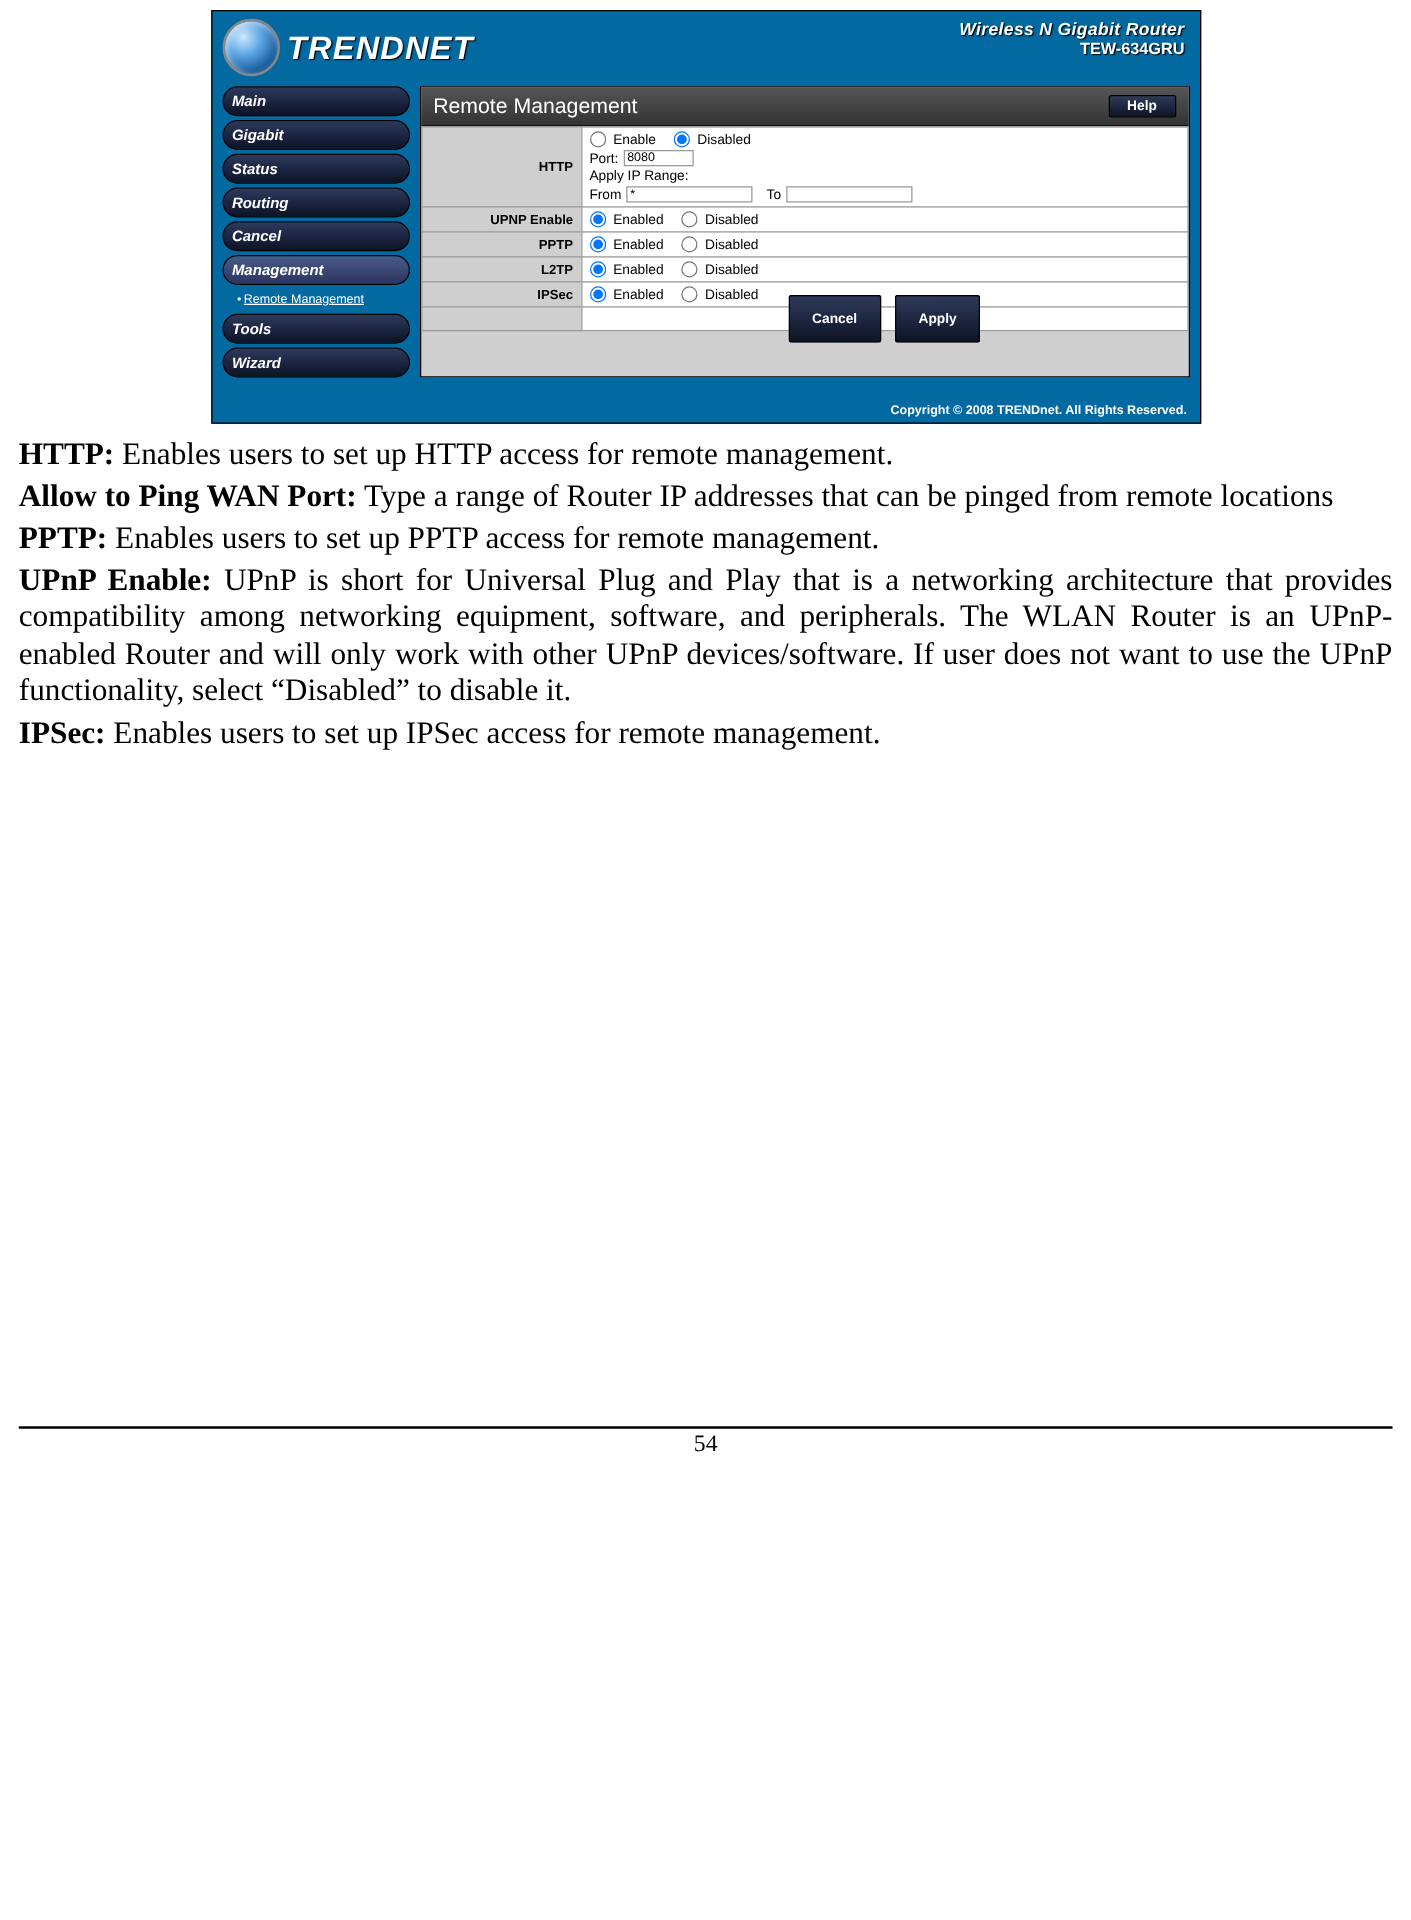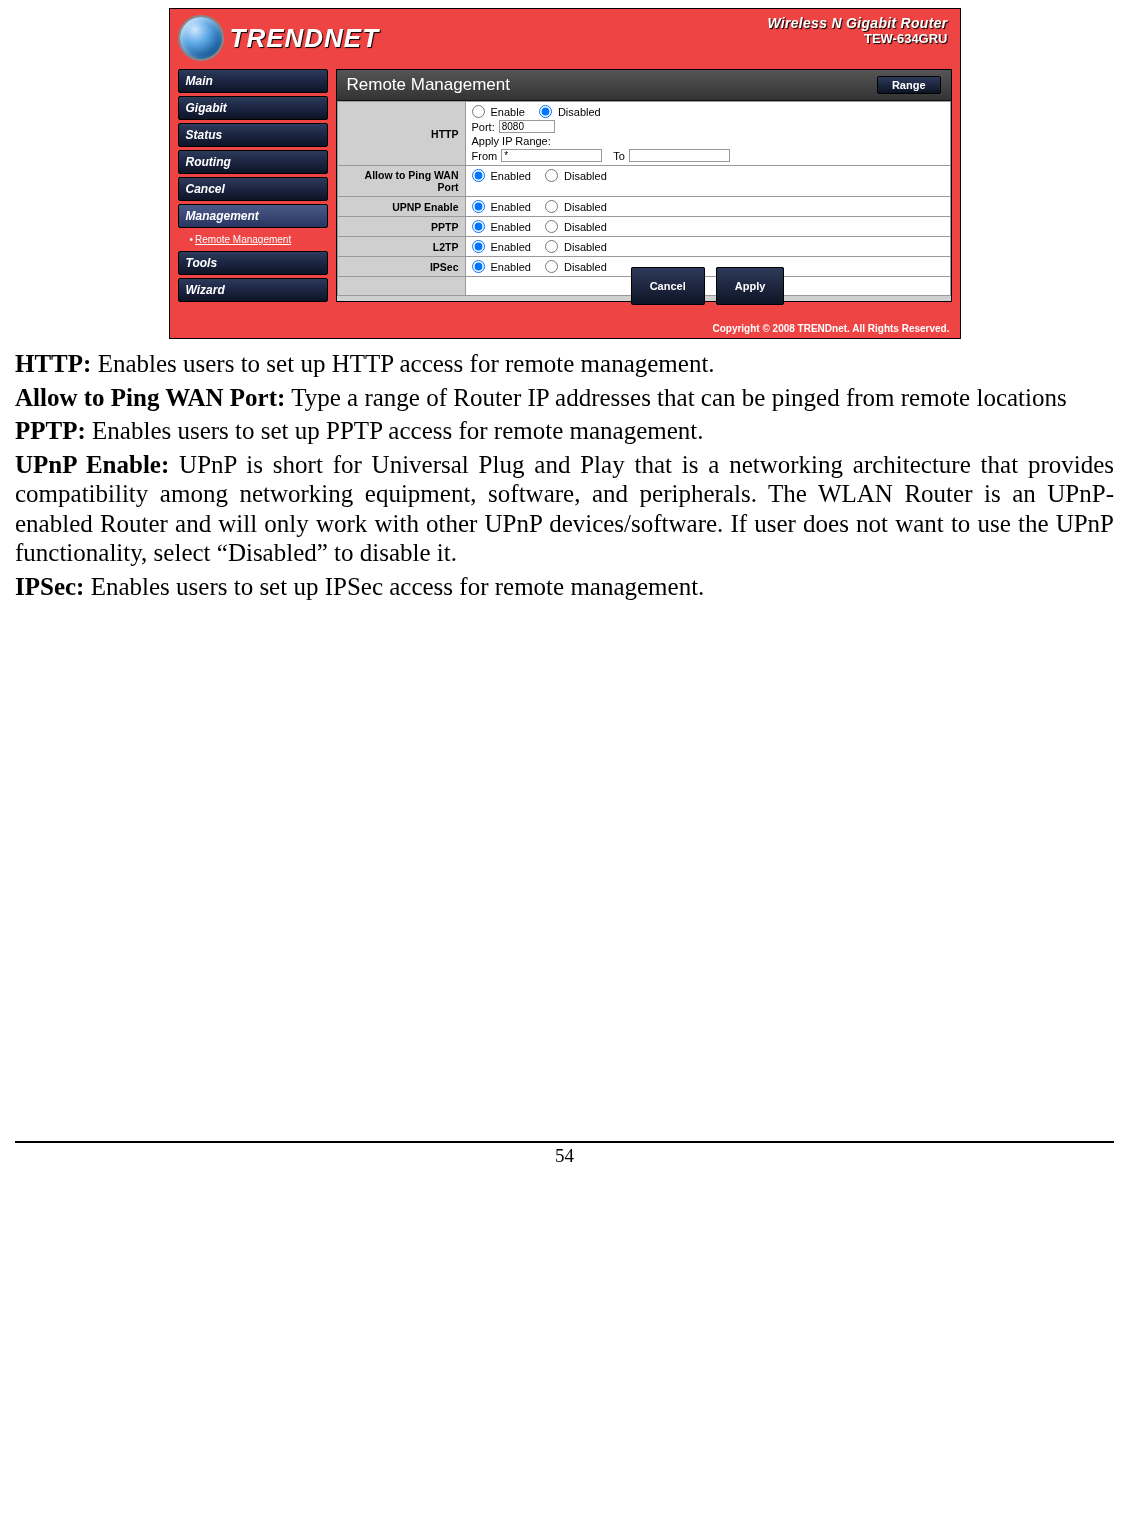--- a/index.html
+++ b/index.html
@@ -12,21 +12,21 @@
   .page {
     width: 1129px;
     padding: 0 15px 40px 15px;
     box-sizing: border-box;
     position: relative;
   }
   
   .router-ui {
     width: 790px;
     margin: 8px auto 10px auto;
-    background: #ef4444;
+    background: #0369a1;
     border: 1px solid #000;
     display: flex;
     flex-direction: column;
     font-family: Arial, sans-serif;
   }
   .router-header {
     display: flex;
     justify-content: space-between;
     align-items: flex-start;
     padding: 6px 12px 4px 8px;
@@ -71,21 +71,21 @@
     gap: 8px;
   }
   .nav-col { width: 150px; display:flex; flex-direction:column; gap:3px;}
   .nav-btn {
     background: linear-gradient(#2d3a5a, #1a2340 55%, #0e1425);
     color: #fff;
     font-weight: bold;
     font-size: 12px;
     padding: 4px 7px;
     border: 1px solid #000;
-    border-radius: 2px;
+    border-radius: 12px;
     cursor: pointer;
     font-style: italic;
   }
   .nav-btn.active {
     background: linear-gradient(#4a5a88, #2a3560);
   }
   .nav-sub {
     color:#fff; font-size:10px;
     padding: 3px 4px 3px 12px;
   }
@@ -198,21 +198,21 @@
         <div class="nav-btn">Cancel</div>
         <div class="nav-btn active">Management</div>
         <div class="nav-sub"><span class="bullet">•</span><a>Remote Management</a></div>
         <div class="nav-btn">Tools</div>
         <div class="nav-btn">Wizard</div>
       </div>
 
       <div class="main-panel">
         <div class="panel-title-bar">
           <span>Remote Management</span>
-          <span class="help-btn">Range</span>
+          <span class="help-btn">Help</span>
         </div>
 
         <table class="settings-table">
           <tbody>
               <tr>
             <td class="label-cell">HTTP</td>
             <td>
               <div class="radio-row">
                 <input type="radio" name="http" style=""><span>Enable</span>
                 &nbsp;&nbsp;
@@ -225,30 +225,20 @@
               <div style="margin-top:2px">Apply IP Range:</div>
               <div class="radio-row" style="margin-top:2px">
                 <span>From</span>
                 <input class="ip-input" value="*" style="">
                 &nbsp;<span>To</span>
                 <input class="ip-input" value="" style="">
               </div>
             </td>
           </tr>
           <tr>
-            <td class="label-cell">Allow to Ping WAN Port</td>
-            <td>
-                  <div class="radio-row">
-              <input type="radio" name="ping" checked="" style=""><span>Enabled</span>
-              &nbsp;&nbsp;
-              <input type="radio" name="ping" style=""><span>Disabled</span>
-            </div>
-                </td>
-          </tr>
-          <tr>
             <td class="label-cell">UPNP Enable</td>
             <td>
                   <div class="radio-row">
               <input type="radio" name="upnp" checked="" style=""><span>Enabled</span>
               &nbsp;&nbsp;
               <input type="radio" name="upnp" style=""><span>Disabled</span>
             </div>
                 </td>
           </tr>
           <tr>

